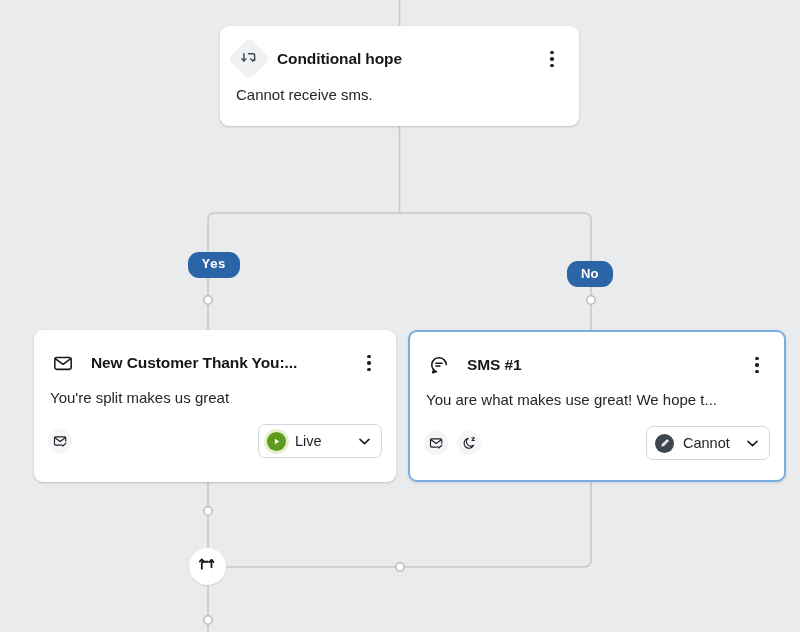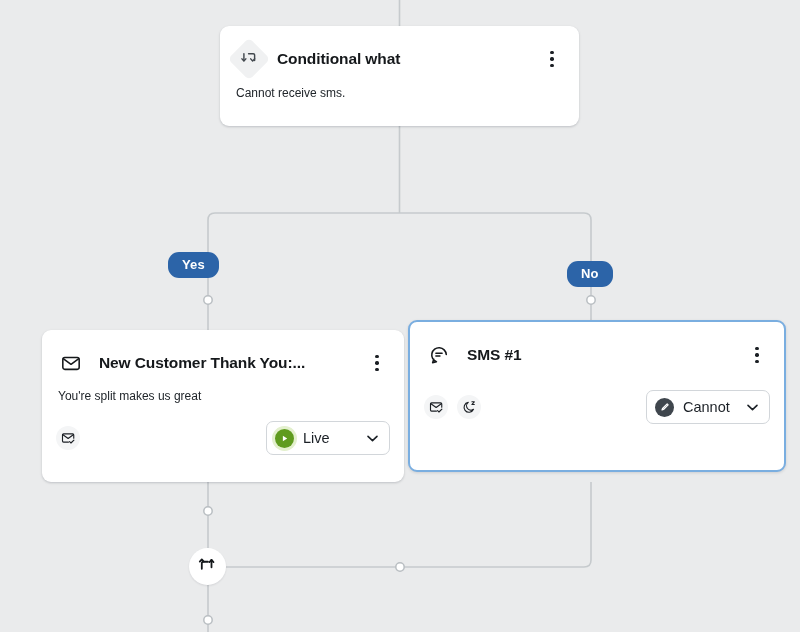--- a/index.html
+++ b/index.html
@@ -35,21 +35,21 @@
     background: #2c64a8;
     color: #ffffff;
     font-size: 13px;
     font-weight: 600;
     line-height: 1;
     padding: 6px 14px 7px 14px;
     border-radius: 11px;
     letter-spacing: 0.1px;
     text-align: center;
   }
-  #badge-yes { left: 168px; top: 252px; }
+  #badge-yes { left: 188px; top: 252px; font-family: Liberation Mono, monospace; }
   #badge-no  { left: 567px; top: 261px; }
 
   
   #merge-node {
     position: absolute;
     left: 189px;
     top: 548px;
     width: 37px;
     height: 37px;
     border-radius: 50%;
@@ -73,28 +73,28 @@
     box-shadow: 0 1px 3px rgba(16,24,40,0.13);
   }
 
   #card-conditional {
     left: 220px;
     top: 26px;
     width: 359px;
     height: 100px;
   }
   #card-email {
-    left: 42px;
+    left: 34px;
     top: 330px;
     width: 362px;
     height: 152px;
   }
   #card-sms {
     left: 408px;
-    top: 320px;
+    top: 330px;
     width: 378px;
     height: 152px;
   }
 
   .card-head {
     display: flex;
     align-items: center;
     padding: 16px 14px 0 14px;
     height: 34px;
     box-sizing: content-box;
@@ -138,21 +138,21 @@
   }
   .kebab i {
     display: block;
     width: 3.4px;
     height: 3.4px;
     border-radius: 50%;
     background: #1b1f24;
   }
 
   .card-body {
-    font-size: 12px;
+    font-size: 15px;
     color: #21262b;
     padding: 9px 16px 0 16px;
     white-space: nowrap;
     overflow: hidden;
   }
   #card-conditional .card-body { padding-top: 10px; }
 
   .card-foot {
     display: flex;
     align-items: center;
@@ -253,21 +253,21 @@
   <div class="card" id="card-conditional">
     <div class="card-head">
       <span class="head-icon diamond">
         <svg width="17" height="17" viewBox="0 0 20 20" fill="none" stroke="#42484e" stroke-width="1.7" stroke-linecap="round" stroke-linejoin="round">
           <path d="M4 3 V11"></path>
           <path d="M1.7 9 L4 11.6 L6.3 9"></path>
           <path d="M9.5 3 H15 a1.6 1.6 0 0 1 1.6 1.6 V11"></path>
           <path d="M14.3 9 L16.6 11.6 L18.9 9" transform="translate(-2.3,0)"></path>
         </svg>
       </span>
-      <span class="card-title">Conditional what</span>
+      <span class="card-title">Conditional hope</span>
       <span class="kebab">
         <i></i>
           <i></i>
           <i></i>
       </span>
     </div>
     <div class="card-body">Cannot receive sms.</div>
   </div>
 
   <div class="card" id="card-email">
@@ -321,20 +321,21 @@
           <path d="M7.6 12.2 H12"></path>
         </svg>
       </span>
       <span class="card-title">SMS #1</span>
       <span class="kebab">
         <i></i>
           <i></i>
           <i></i>
       </span>
     </div>
+    <div class="card-body">You are what makes use great! We hope t...</div>
     <div class="card-foot">
       <span class="foot-icons">
         <span class="foot-icon">
           <svg width="15" height="15" viewBox="0 0 20 20" fill="none" stroke="#1b1f24" stroke-width="1.5" stroke-linecap="round" stroke-linejoin="round">
             <path d="M17 9.6 V5.2 a1.4 1.4 0 0 0-1.4-1.4 H3.4 A1.4 1.4 0 0 0 2 5.2 v8.2 a1.4 1.4 0 0 0 1.4 1.4 H10"></path>
             <path d="M2.6 5 L9.5 10 L16.4 5"></path>
             <path d="M11.4 14.1 L13.3 16 L17.2 12.1"></path>
           </svg>
         </span>
         <span class="foot-icon">

